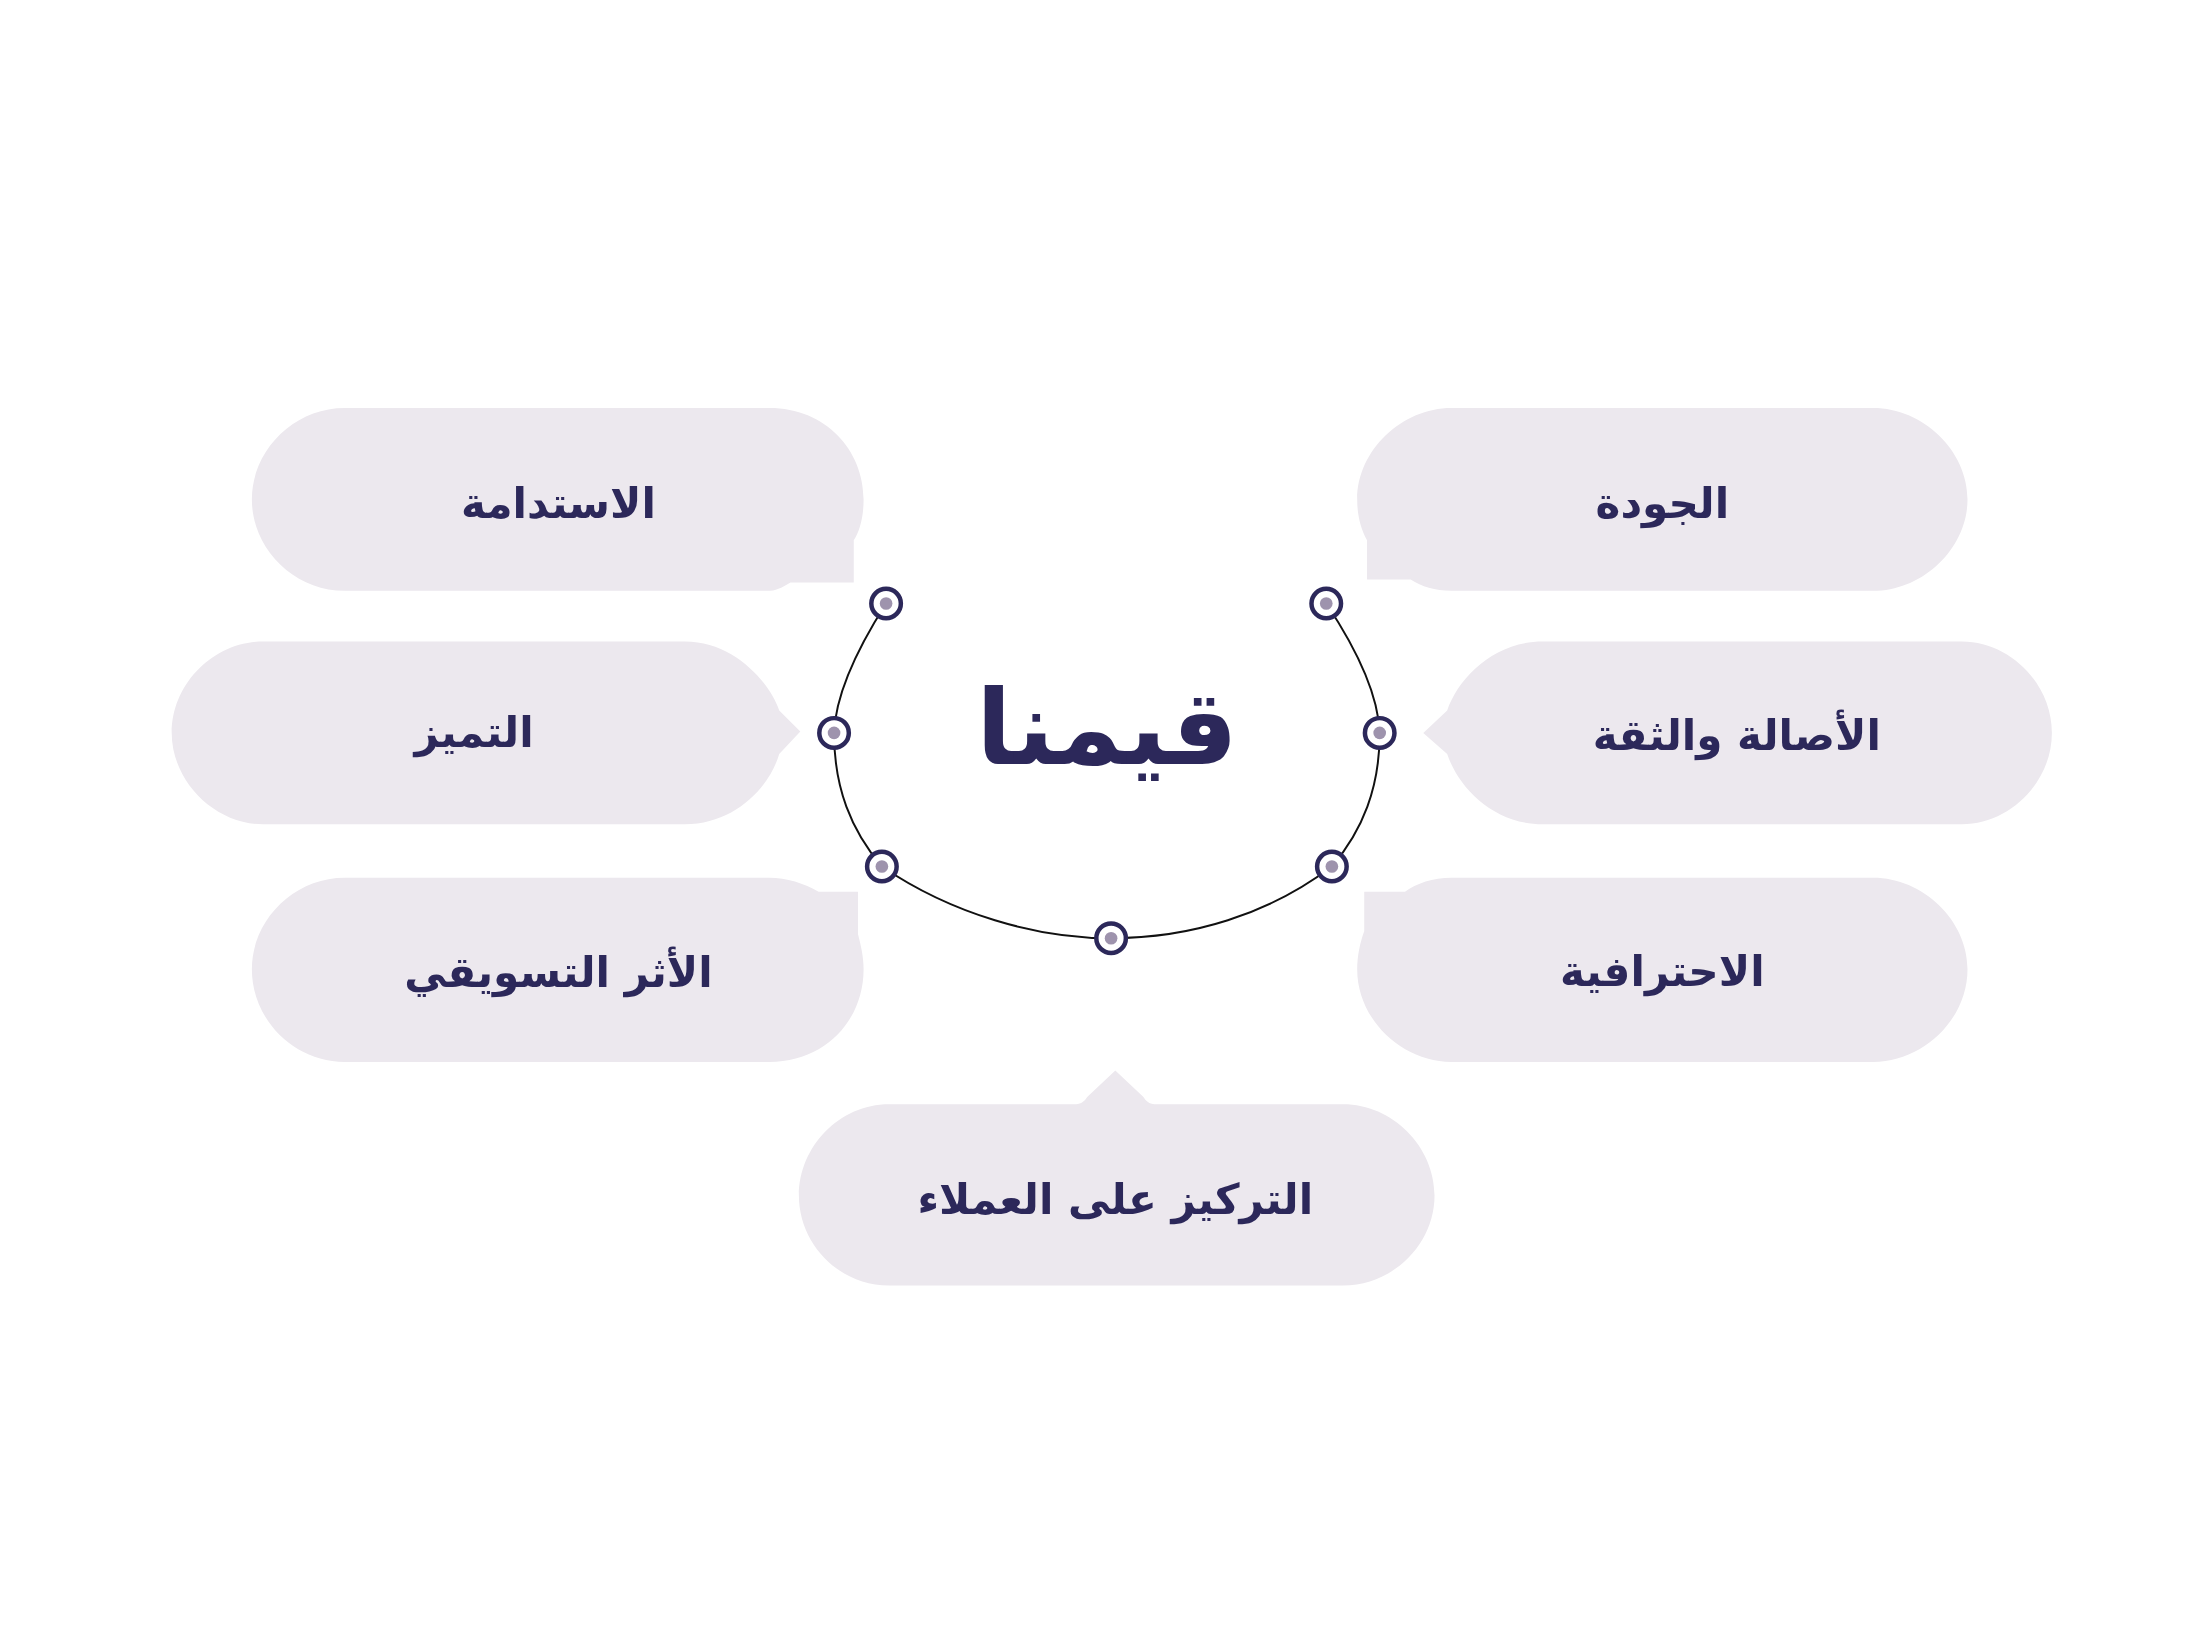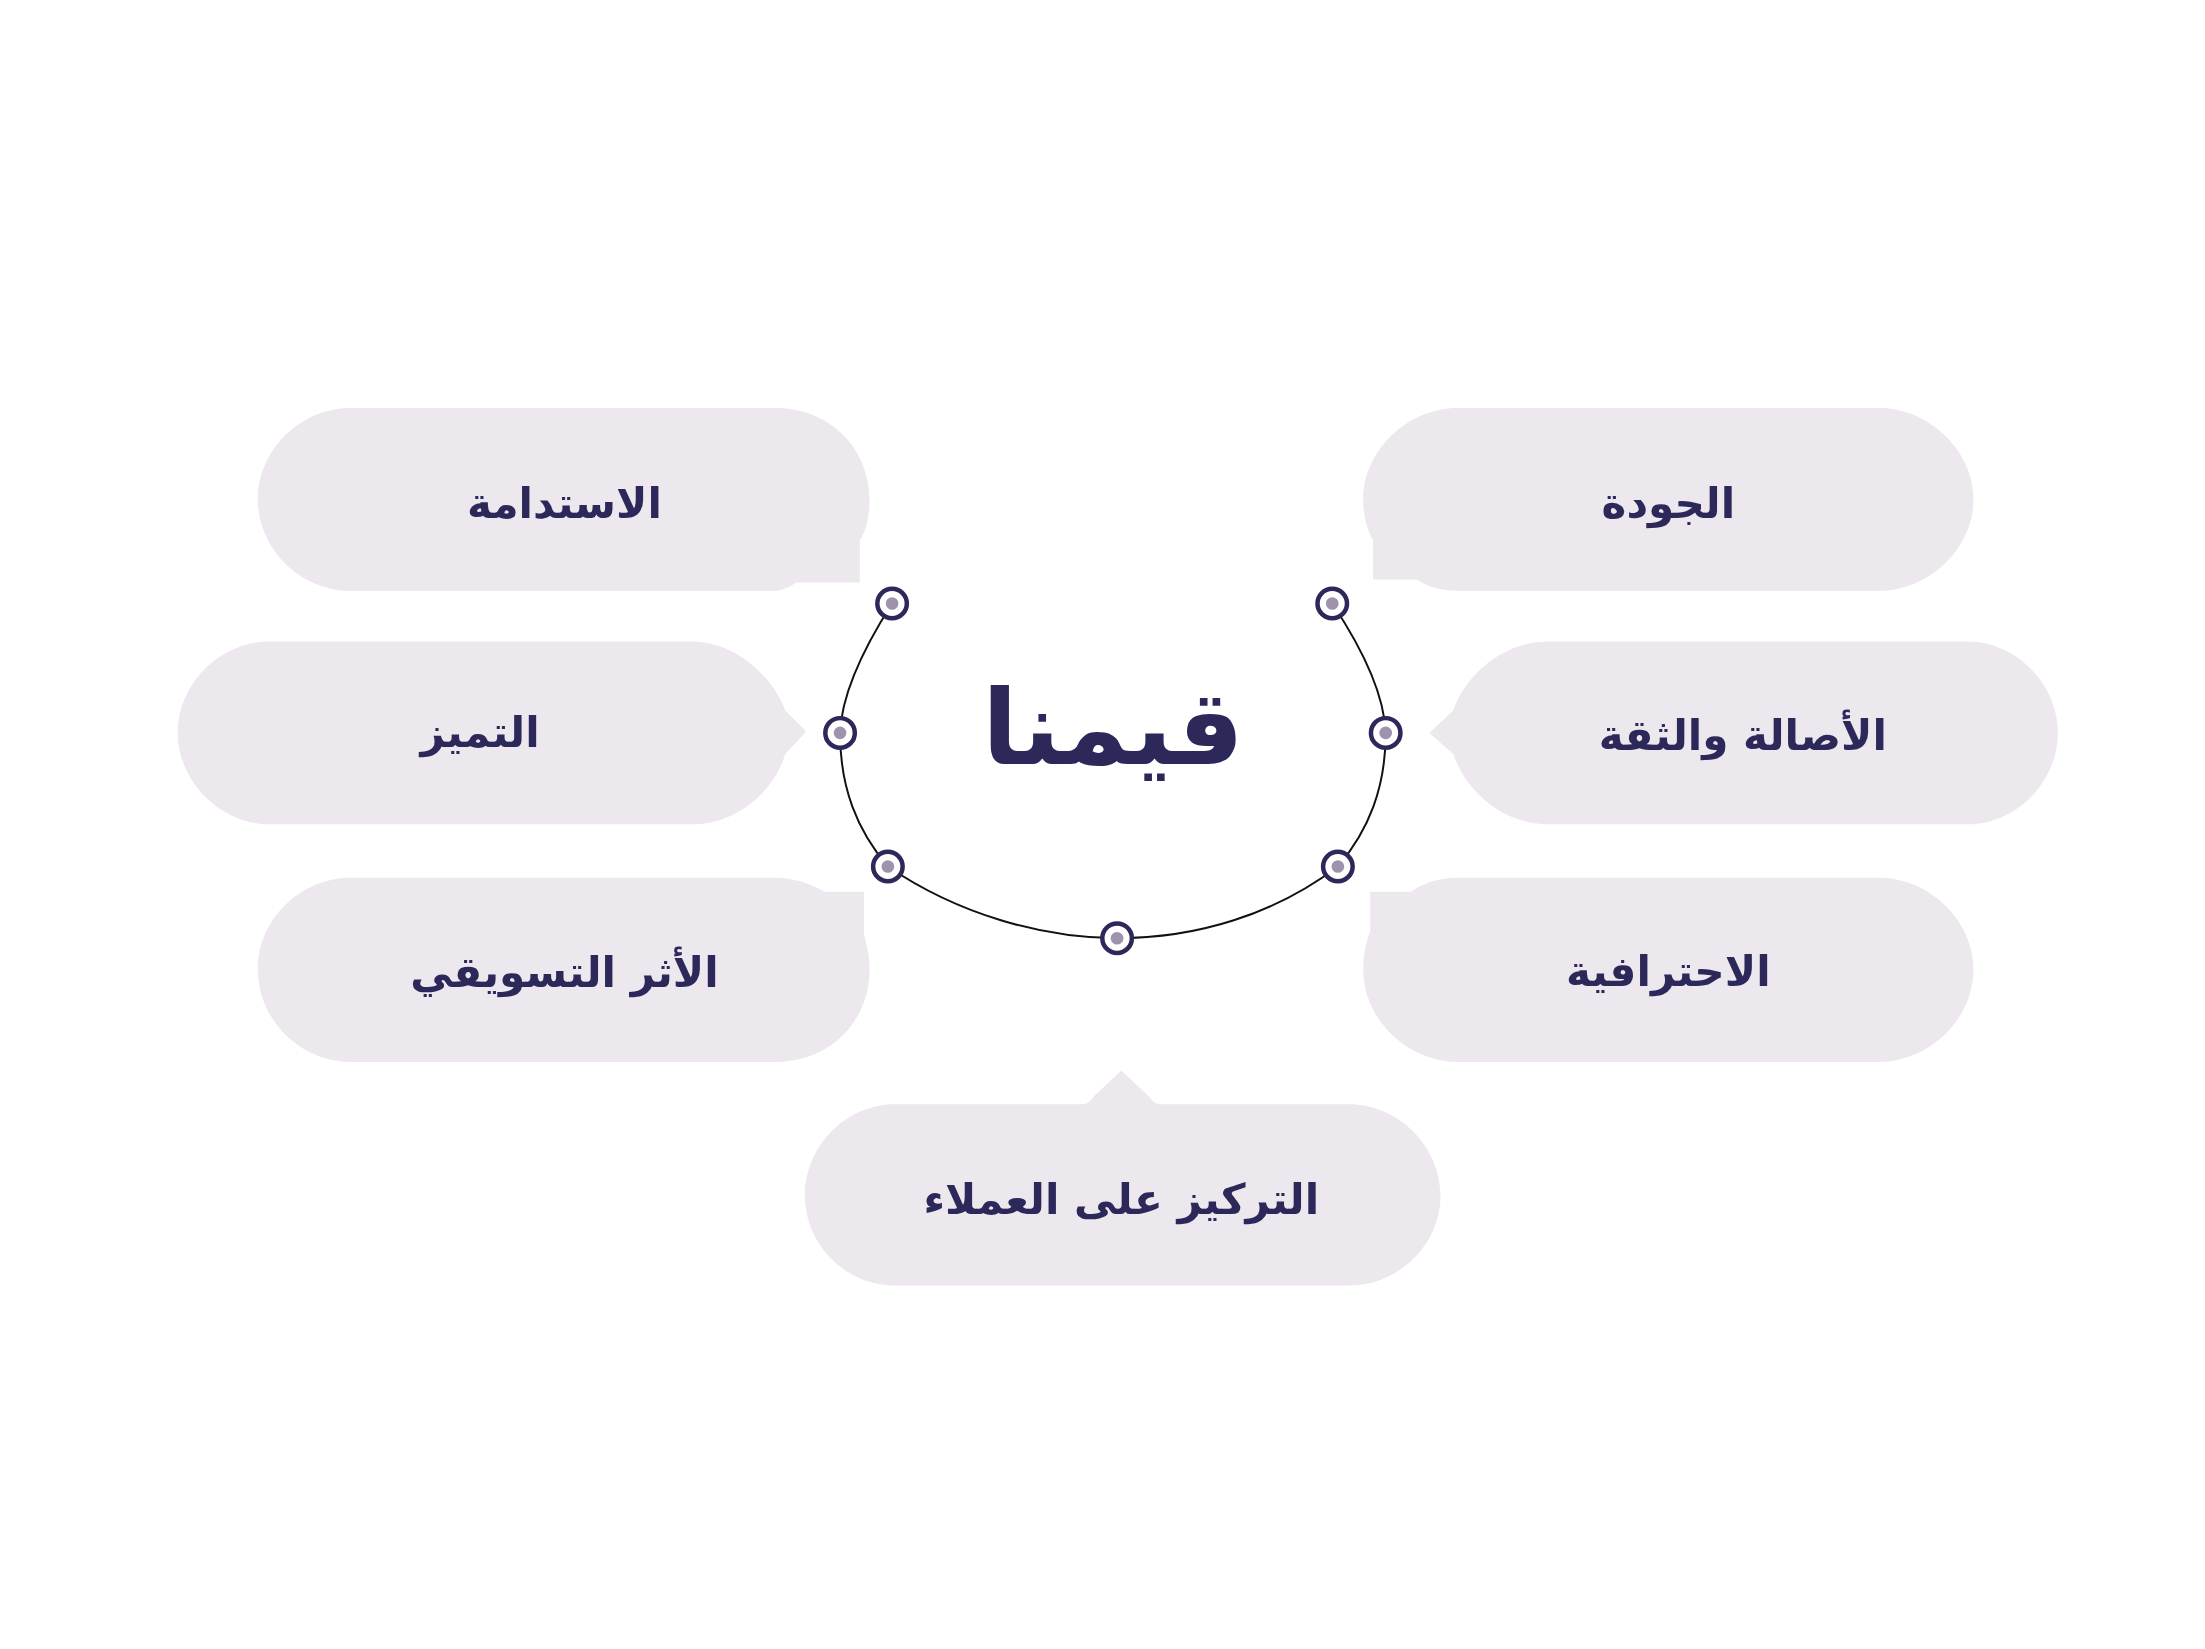--- a/index.html
+++ b/index.html
@@ -1,17 +1,17 @@
 <!DOCTYPE html>
 <html style="font-size:8.3px"><head>
 <meta charset="utf-8">
 <style>
   html, body { margin: 0; padding: 0; background: #ffffff; }
   body { width: 2205px; height: 1650px; overflow: hidden; }
-  #stage { position: absolute; left: 16px; top: 0; width: 2016px; height: 1650px; }
+  #stage { position: absolute; left: 10px; top: 0; width: 2016px; height: 1650px; }
   svg { display: block; }
   .bubble { fill: #ece8ee; }
   .label { fill: #2c285a; font-family: "DejaVu Sans", sans-serif; font-weight: bold; }
   .title { fill: #2c285a; font-family: "DejaVu Sans", sans-serif; font-weight: bold; }
   .arc { fill: none; stroke: #111111; stroke-width: 1.4; }
   .node-ring { fill: #ffffff; stroke: #2c285a; stroke-width: 3.2; }
   .node-dot { fill: #9e93ad; }
 </style>
 </head>
 <body>

